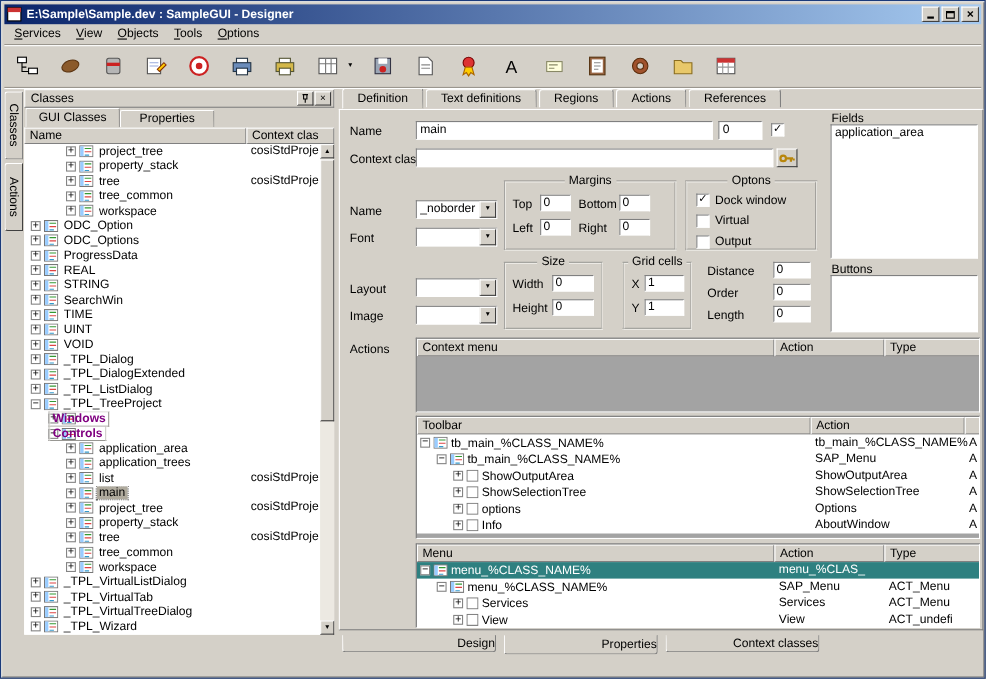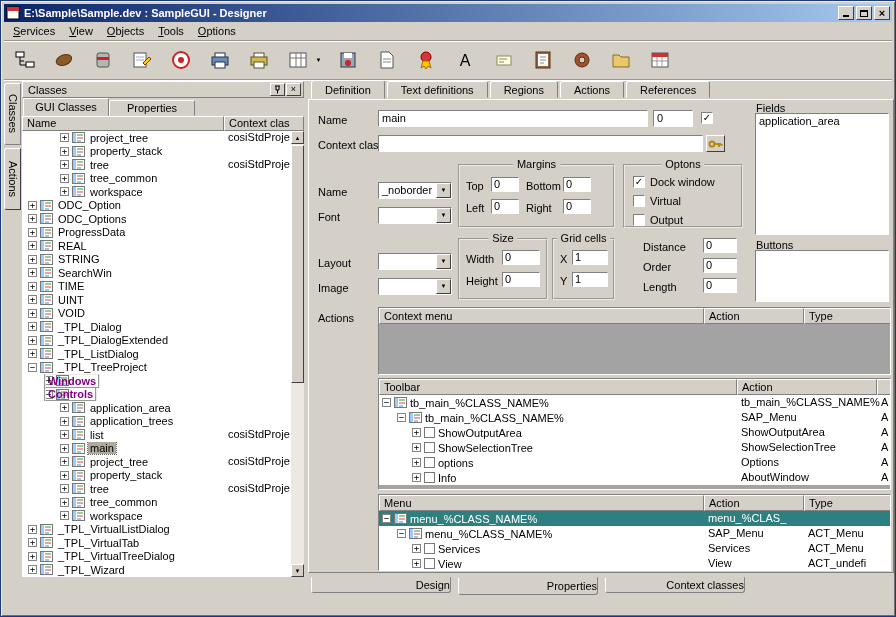--- a/index.html
+++ b/index.html
@@ -762,21 +762,21 @@
         </div>
 
       <div class="group" style="left:149px;top:138px;width:90px;height:62px">
         <span class="group-label">Size</span>
         <div class="flabel" style="left:6px;top:13px">Width</div>
         <div class="gfield" style="left:42px;top:10px;width:38px">0</div>
         <div class="flabel" style="left:6px;top:35px">Height</div>
         <div class="gfield" style="left:42px;top:32px;width:38px">0</div>
       </div>
 
-      <div class="group" style="left:243px;top:138px;width:63px;height:62px">
+      <div class="group" style="left:257px;top:138px;width:63px;height:62px">
         <span class="group-label">Grid cells</span>
         <div class="flabel" style="left:6px;top:13px">X</div>
         <div class="gfield" style="left:18px;top:10px;width:36px">1</div>
         <div class="flabel" style="left:6px;top:35px">Y</div>
         <div class="gfield" style="left:18px;top:32px;width:36px">1</div>
       </div>
 
       <div class="flabel" style="left:334px;top:141px">Distance</div>
       <div class="gfield" style="left:394px;top:138px;width:34px">0</div>
       <div class="flabel" style="left:334px;top:161px">Order</div>

